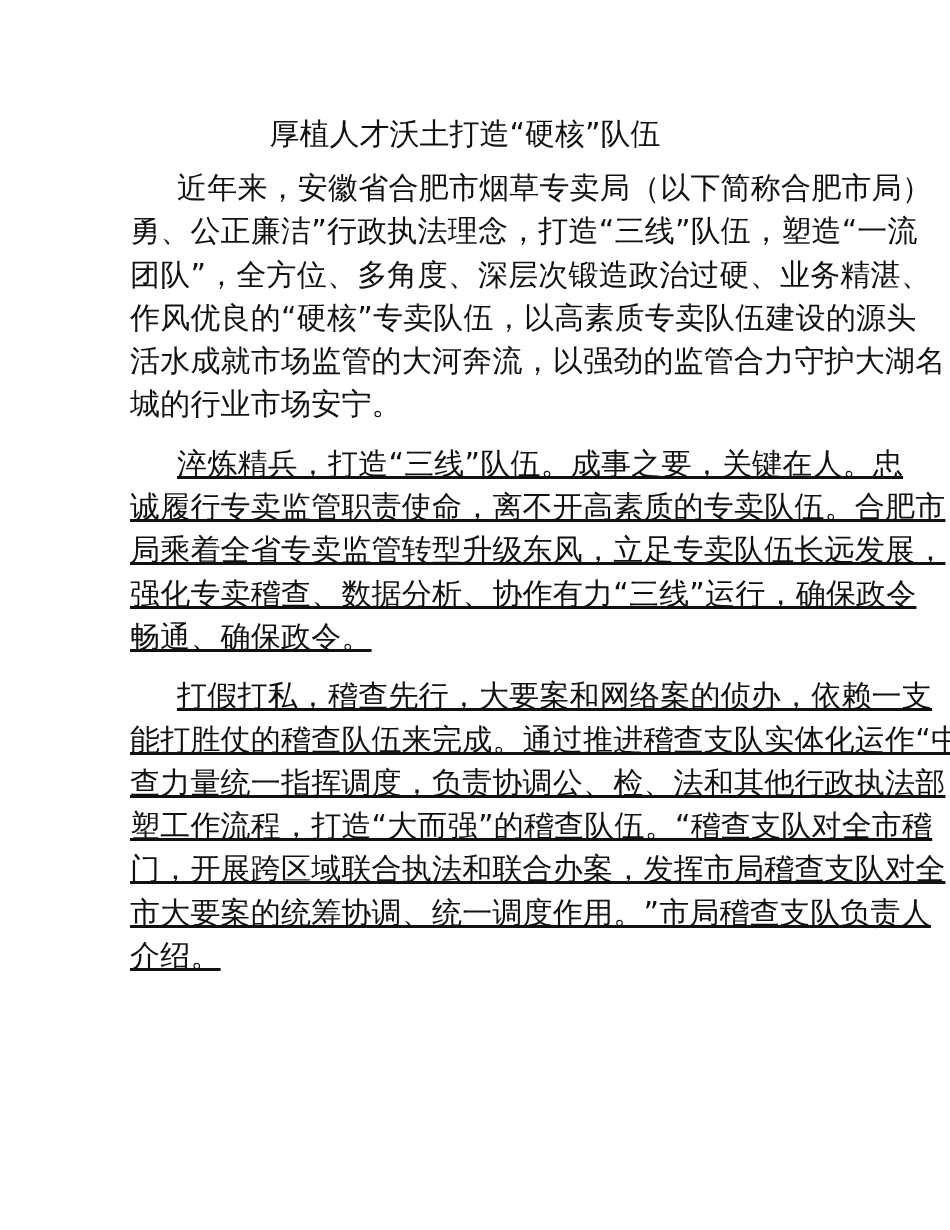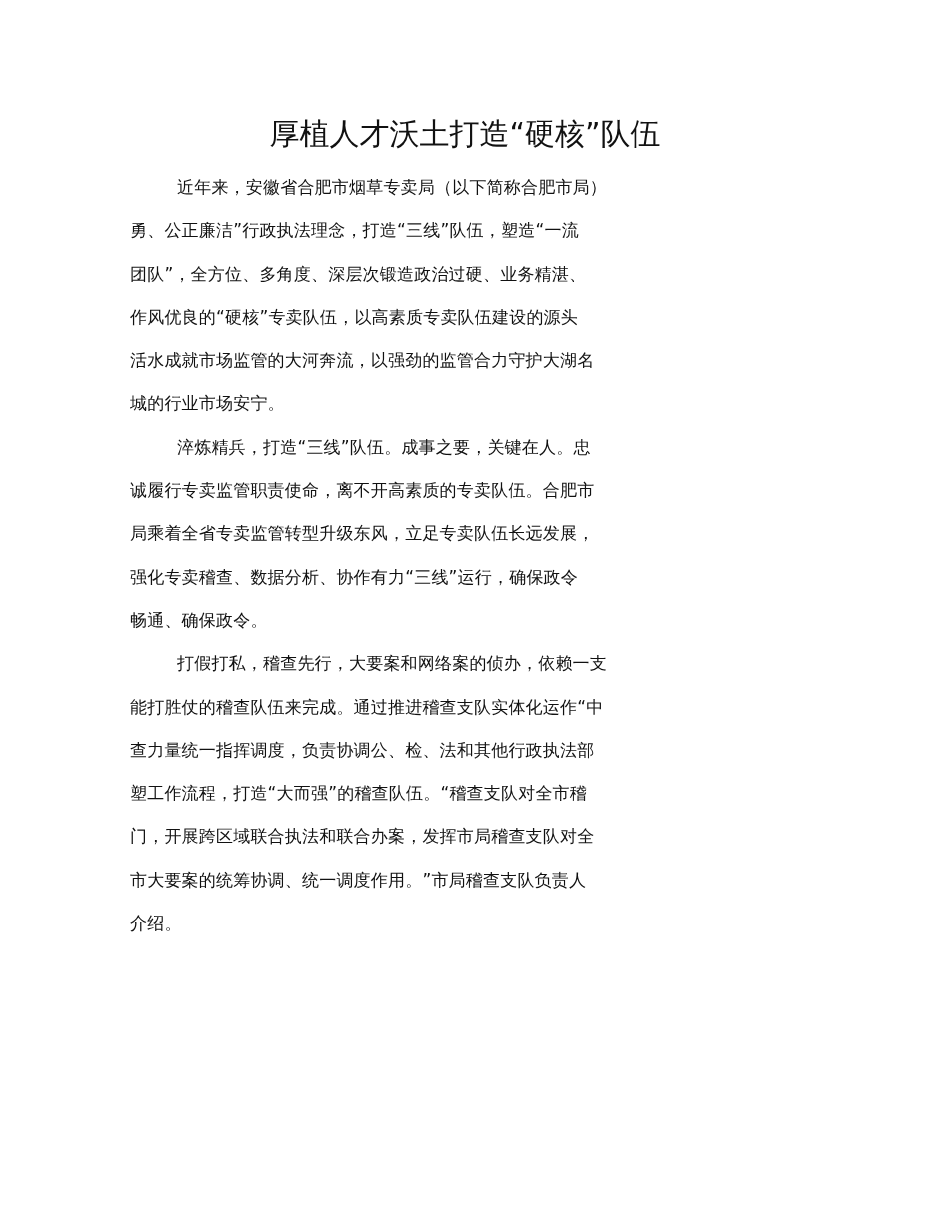--- a/index.html
+++ b/index.html
@@ -28,25 +28,26 @@
       height: 44px;
       margin: 0 0 10px 0;
       font-weight: normal;
       letter-spacing: 0px;
       white-space: nowrap;
     }
     .para {
       margin: 0 0 0 0;
     }
     .para + .para {
-      margin-top: 0px;
+      margin-top: 16px;
+      text-decoration: underline;
     }
     .line {
       display: block;
-      font-size: 17px;
+      font-size: 30px;
       line-height: 43.3px;
       height: 43.3px;
       white-space: nowrap;
       letter-spacing: 0.2px;
     }
     .line.indent {
       padding-left: 47px;
     }
   </style>
 </head>

